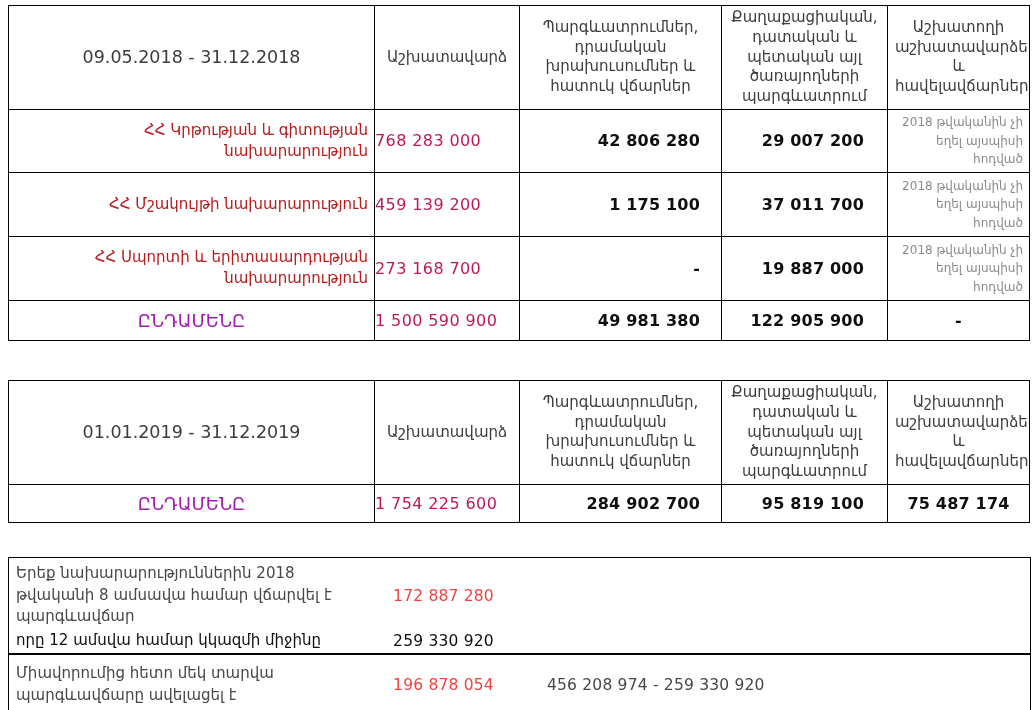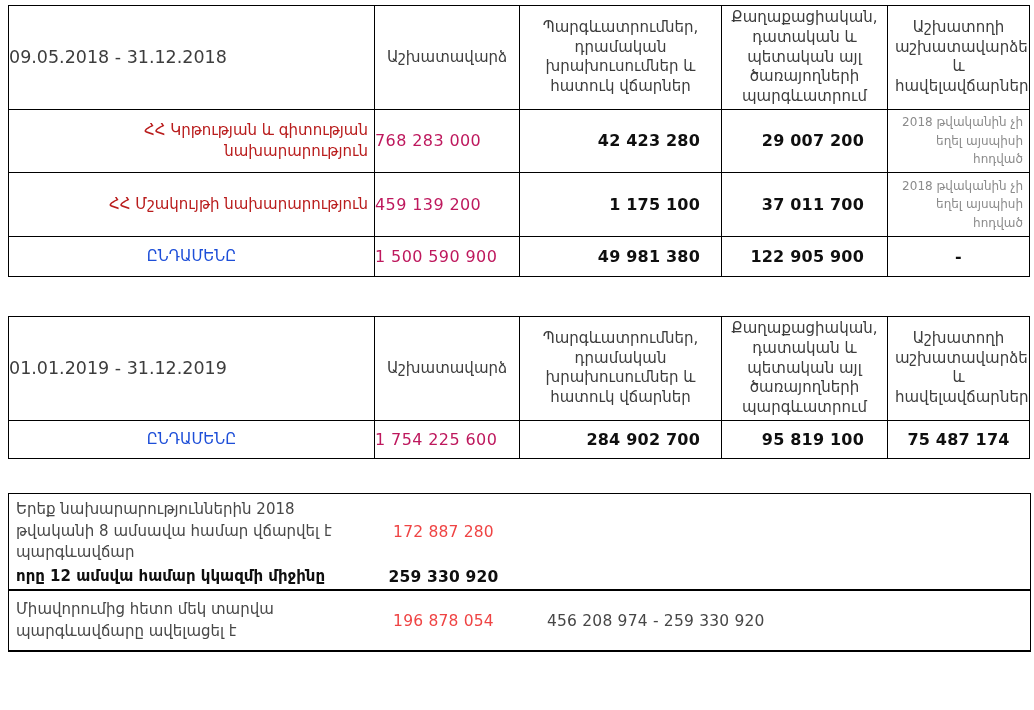--- a/index.html
+++ b/index.html
@@ -7,50 +7,50 @@
     width:1034px;min-height:710px;background:#ffffff;
     font-family:"DejaVu Sans",sans-serif;color:#3d3d3d;
   }
   table{border-collapse:collapse;table-layout:fixed;margin-left:8px;width:1021px}
   td{border:1px solid #000;vertical-align:middle;overflow:hidden;padding:0}
   col.w1{width:366px}col.w2{width:145px}col.w3{width:202px}col.w4{width:166px}col.w5{width:142px}
 
   .t1{margin-top:5px}
   .t2{margin-top:39px}
 
-  .period{font-size:17.5px;text-align:left;color:#3d3d3d}
+  .period{font-size:17.5px;text-align:center;color:#3d3d3d}
   .colhdr{font-size:15px;line-height:1.32;text-align:center;padding:2px 7px;color:#3d3d3d}
   .name{font-size:15px;padding:3px 6px 3px 24px;line-height:1.4;color:#b91c1c;text-align:right}
   .salary{font-size:16px;text-align:left;color:#be185d;letter-spacing:.4px}
   .bnum{font-size:16px;font-weight:bold;color:#0f0f0f;text-align:right;letter-spacing:.2px}
   .pr3{padding-right:21px}
   .pr4{padding-right:23px}
   .cnum{font-size:16px;font-weight:bold;color:#0f0f0f;text-align:center;letter-spacing:.2px}
   .note{font-size:12px;color:#8b8b8b;text-align:right;line-height:1.55;padding:0 6px}
-  .totlbl{font-size:15px;text-align:center;color:#1d4ed8}
+  .totlbl{font-size:18px;text-align:center;color:#a21caf}
 
   .hr1 td{height:97px}
   .rr1 td{height:56px}
   .rr2 td{height:57px}
   .rr3 td{height:57px}
   .tr1 td{height:39px}
   .hr2 td{height:98px}
   .rk td{height:22px}
   .tr2 td{height:37px}
 
   .summary{margin:34px 0 0 8px;width:1021px;border:1px solid #000;border-bottom-width:2px;background:#fff}
   .srow{display:grid;grid-template-columns:362px 145px 1fr;align-items:center}
   .s-sec1{padding-top:5px;border-bottom:2px solid #000}
   .rowA{min-height:40px}
   .rowB{height:25px}
   .s-sec2{min-height:59px}
   .stext{font-size:15px;line-height:1.45;padding-left:7px;color:#474747}
   .sval{font-size:15.5px;text-align:center;color:#ef4444;letter-spacing:.2px}
   .sformula{font-size:15.5px;padding-left:31px;color:#474747;letter-spacing:.2px}
-  .bold .stext,.bold .sval,.bold .sformula{font-weight:bold;color:#0f0f0f}
+  .bold .stext,.bold .sval,.bold .sformula{font-weight:normal;color:#0f0f0f}
 </style>
 </head>
 <body>
 
 <table class="t1">
   <colgroup>
       <col class="w1">
       <col class="w2">
       <col class="w3">
       <col class="w4">
@@ -60,29 +60,36 @@
       <tr class="hr1">
     <td class="period">09.05.2018 - 31.12.2018</td>
     <td class="colhdr">Աշխատավարձ</td>
     <td class="colhdr">Պարգևատրումներ, դրամական խրախուսումներ և հատուկ վճարներ</td>
     <td class="colhdr">Քաղաքացիական, դատական և պետական այլ ծառայողների պարգևատրում</td>
     <td class="colhdr">Աշխատողի աշխատավարձեր և հավելավճարներ</td>
   </tr>
   <tr class="rr1">
     <td class="name">ՀՀ Կրթության և գիտության նախարարություն</td>
     <td class="salary">768 283 000</td>
-    <td class="bnum pr3">42 423 280</td>
+    <td class="bnum pr3">42 806 280</td>
     <td class="bnum pr4">29 007 200</td>
     <td class="note">2018 թվականին չի եղել այսպիսի հոդված</td>
   </tr>
   <tr class="rr2">
     <td class="name">ՀՀ Մշակույթի նախարարություն</td>
     <td class="salary">459 139 200</td>
     <td class="bnum pr3">1 175 100</td>
     <td class="bnum pr4">37 011 700</td>
+    <td class="note">2018 թվականին չի եղել այսպիսի հոդված</td>
+  </tr>
+  <tr class="rr3">
+    <td class="name">ՀՀ Սպորտի և երիտասարդության նախարարություն</td>
+    <td class="salary">273 168 700</td>
+    <td class="bnum pr3">-</td>
+    <td class="bnum pr4">19 887 000</td>
     <td class="note">2018 թվականին չի եղել այսպիսի հոդված</td>
   </tr>
   <tr class="tr1">
     <td class="totlbl">ԸՆԴԱՄԵՆԸ</td>
     <td class="salary">1 500 590 900</td>
     <td class="bnum pr3">49 981 380</td>
     <td class="bnum pr4">122 905 900</td>
     <td class="cnum">-</td>
   </tr>
 </tbody>

